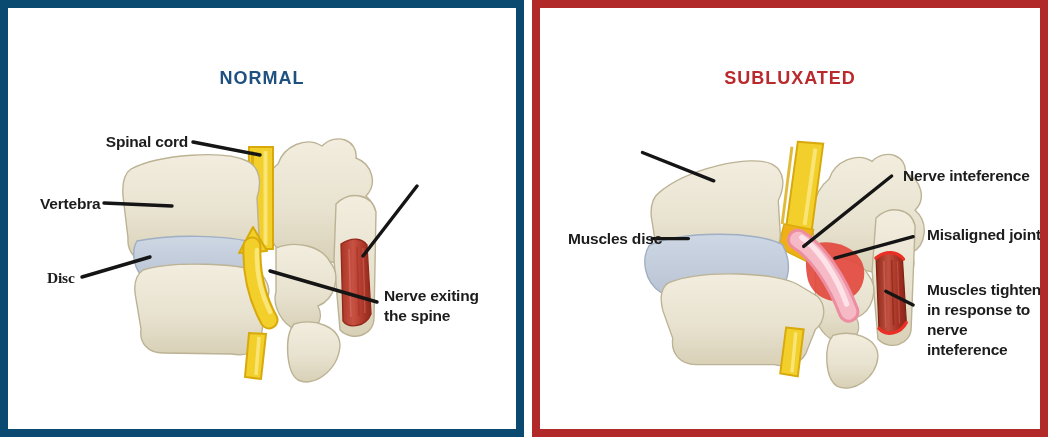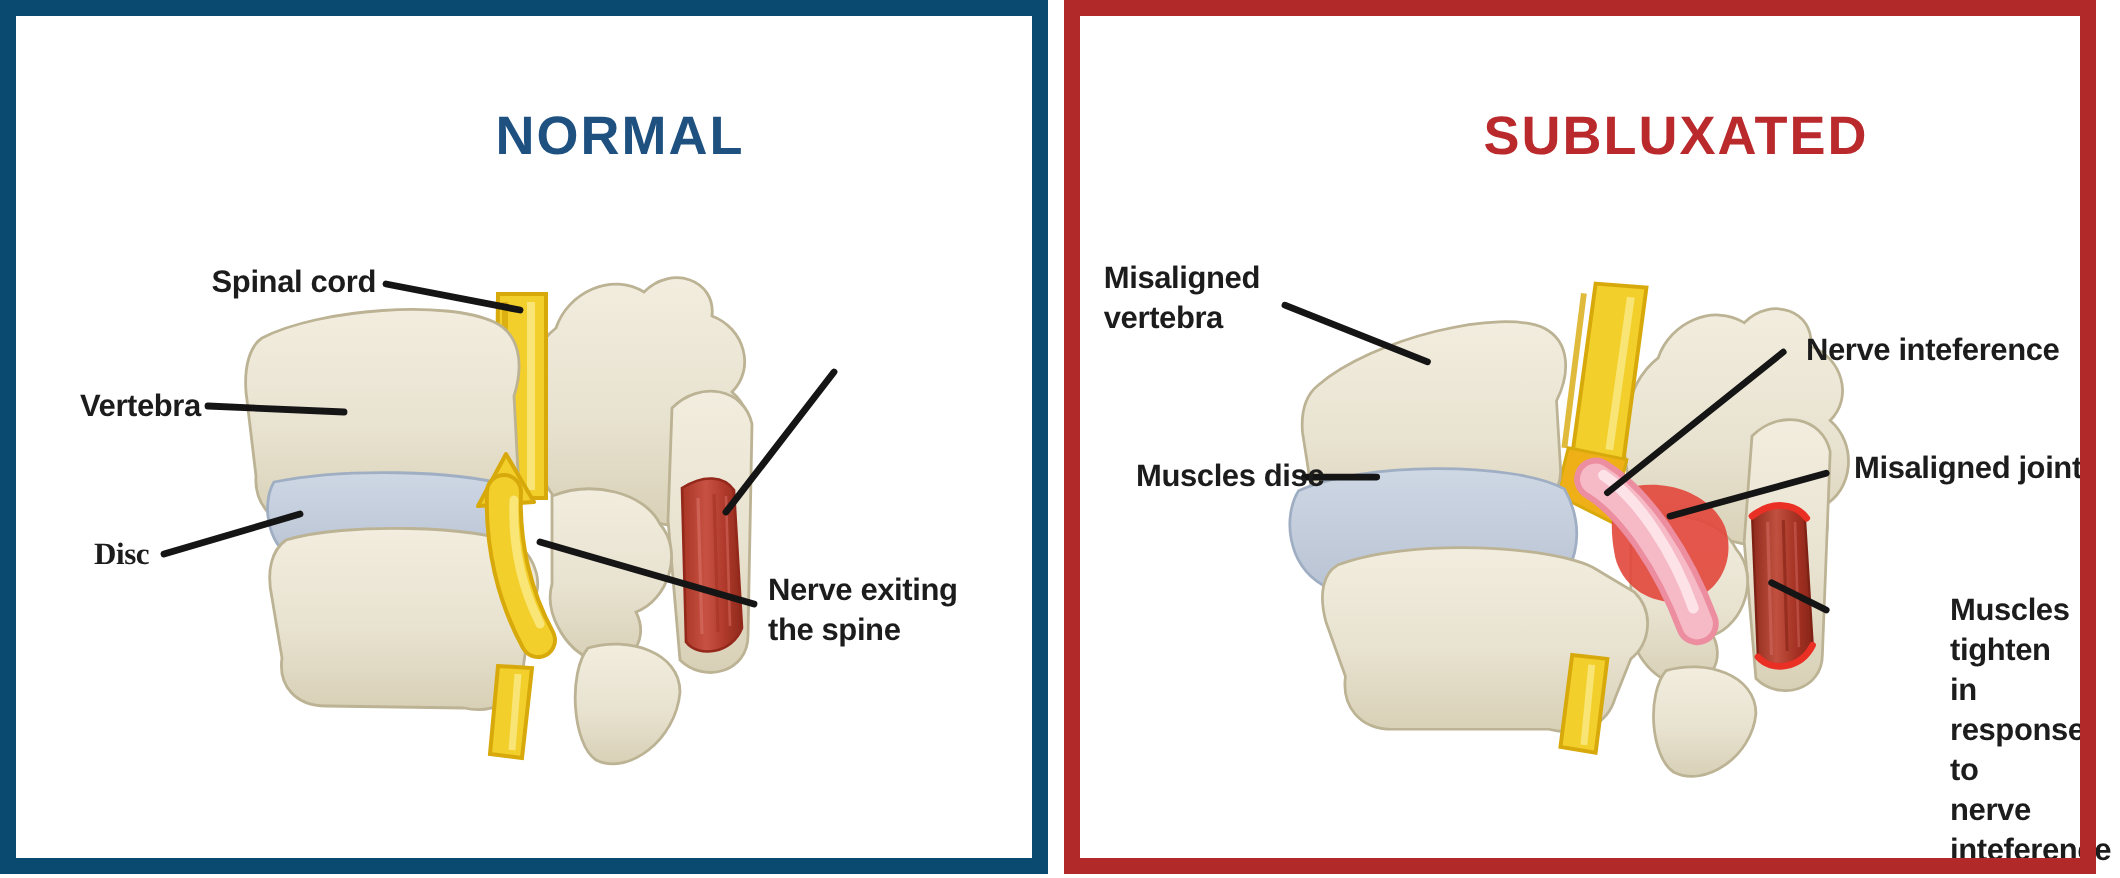--- a/index.html
+++ b/index.html
@@ -8,22 +8,22 @@
     background:#ffffff;
     font-family:"Liberation Sans", sans-serif;
   }
   .panel { position:absolute; top:0; height:439px; background:#ffffff; }
   #panel-normal { left:0; width:524px; }
   #panel-subluxated { left:532px; width:516px; }
   .panel-frame { position:absolute; inset:0 0 2px 0; pointer-events:none; }
   #panel-normal .panel-frame { border:8px solid var(--normal-border); }
   #panel-subluxated .panel-frame { border:8px solid var(--subluxated-border); }
   .panel-title {
-    position:absolute; top:53px; left:0; width:100%; text-align:center;
-    font-size:27px; font-weight:bold; letter-spacing:1px; line-height:30px;padding-left:48px;
+    position:absolute; top:63px; left:0; width:100%; text-align:center;
+    font-size:18px; font-weight:bold; letter-spacing:1px; line-height:30px;
   }
   #panel-normal .panel-title { color:var(--normal-accent); }
   #panel-subluxated .panel-title { color:var(--subluxated-accent); }
   .anatomy-svg { position:absolute; left:0; top:0; width:100%; height:100%; }
   .diagram-label {
     position:absolute; color:var(--label-ink);
     font-size:15.5px; font-weight:600; letter-spacing:-0.2px;
     line-height:20px; white-space:pre-line;
   }
   .ta-right { text-align:left; }
@@ -172,25 +172,23 @@
 
       <line class="leader" x1="113" y1="151" x2="186" y2="180"></line>
       <line class="leader" x1="123" y1="239" x2="160" y2="239"></line>
       <line class="leader" x1="368" y1="175" x2="278" y2="247"></line>
       <line class="leader" x1="390" y1="237" x2="310" y2="259"></line>
       <line class="leader" x1="390" y1="307" x2="362" y2="293"></line>
     </svg>
 
     <div class="panel-title">SUBLUXATED</div>
 
-    <div class="diagram-label ta-right" style="right:418px; top:130px;">Misaligned
-vertebra</div>
     <div class="diagram-label" style="left:36px; top:229px;">Muscles disc</div>
     <div class="diagram-label" style="left:371px; top:166px;">Nerve inteference</div>
     <div class="diagram-label" style="left:395px; top:225px;">Misaligned joint</div>
-    <div class="diagram-label" style="left:395px; top:296px;margin-left:48px;">Muscles tighten
+    <div class="diagram-label" style="left:395px; top:280px;">Muscles tighten
 in response to
 nerve inteference</div>
 
     <div class="panel-frame"></div>
   </div>
 
 </div>
 
 </body></html>

